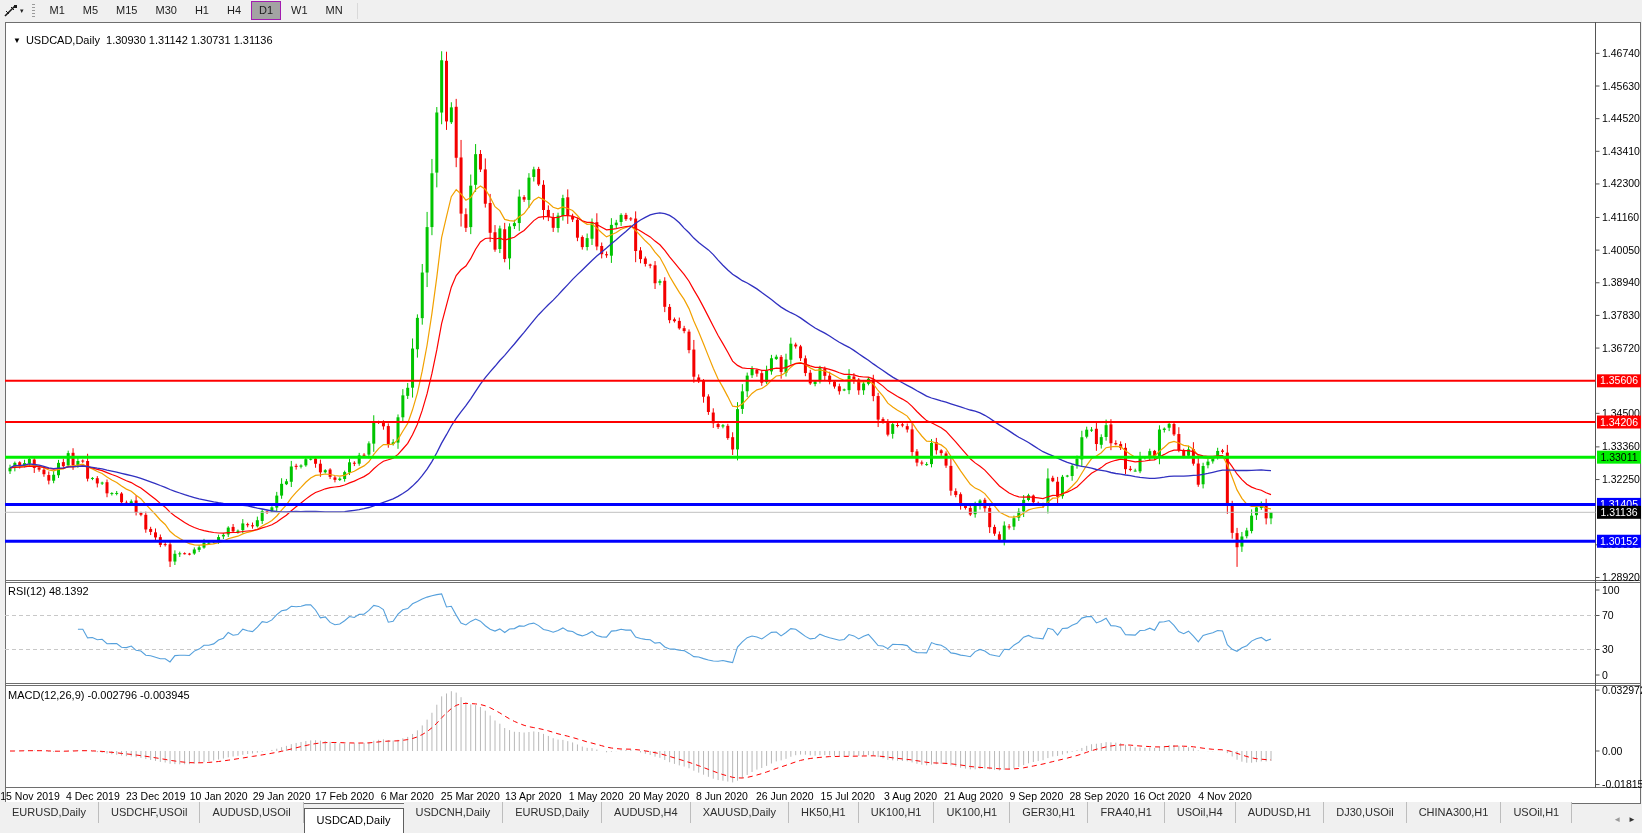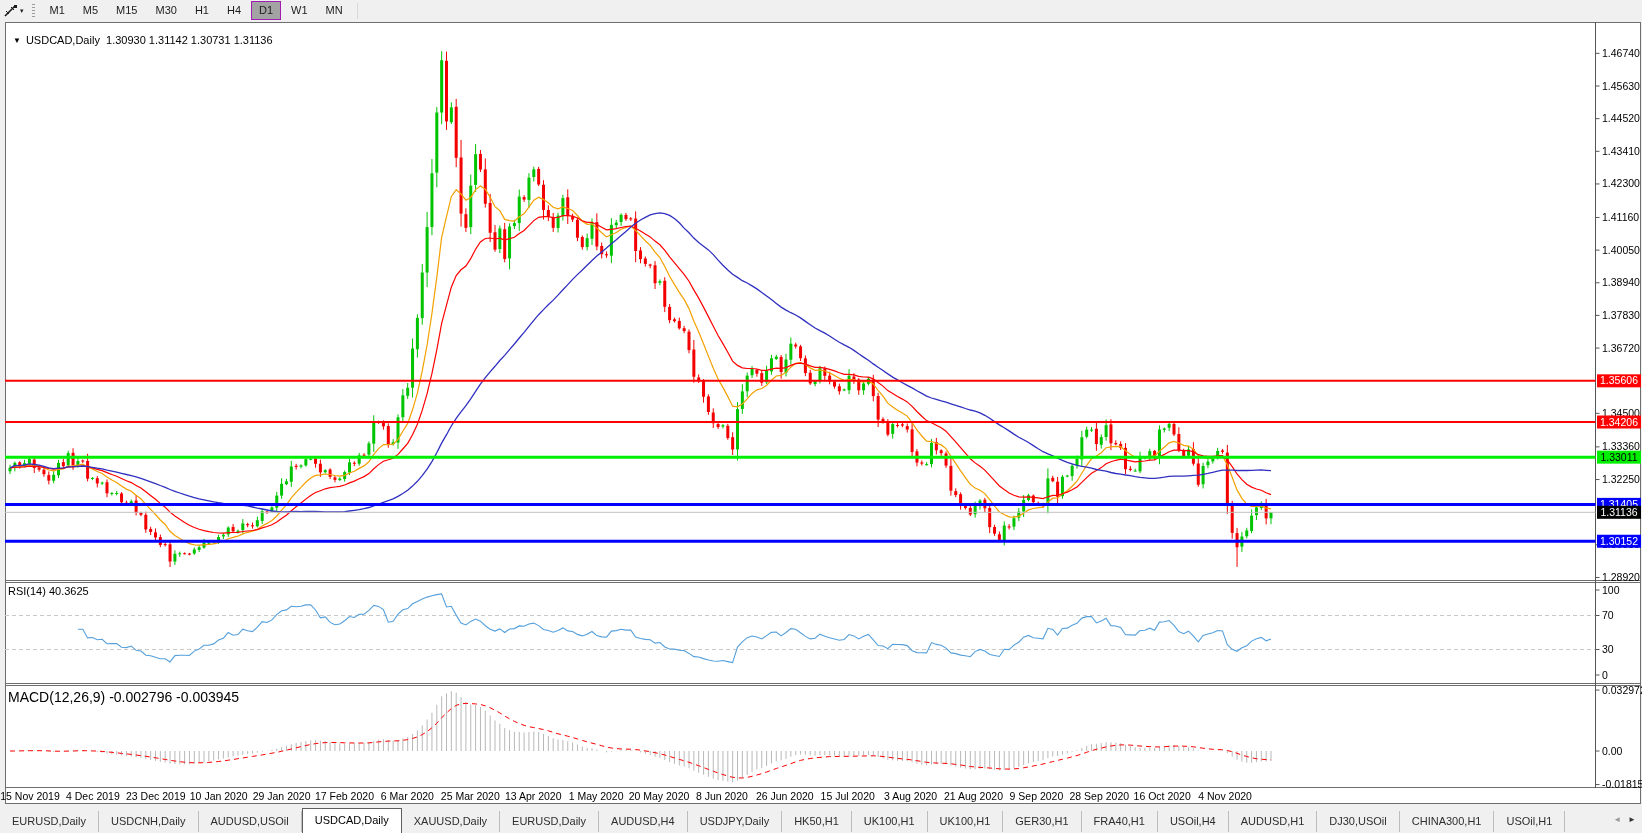--- a/index.html
+++ b/index.html
@@ -22,30 +22,30 @@
     font-size:11px;line-height:13px;color:#1c1c1c;padding:2px 7px;margin:0 1px;
     border:1px solid transparent;background:transparent;cursor:default;user-select:none;
   }
   .tf-btn.active{background:#a3a3a3;border:1px solid #a21caf}
   .tb-sep{width:1px;height:16px;background:#d9d9d9;margin:0 5px}
   
   .ov{position:absolute;color:#000;white-space:pre;z-index:3}
   .chart-title{left:13px;top:34px;font-size:11px}
   .chart-title .sym-caret{font-size:8px;vertical-align:1px;margin-right:5px}
   .rsi-label{left:8px;top:585px;font-size:11px}
-  .macd-label{left:8px;top:689px;font-size:14px}
+  .macd-label{left:8px;top:689px;font-size:11px}
   
   .tabbar{
     position:absolute;left:0;top:805px;width:1642px;height:28px;background:#f0f0f0;
     display:flex;align-items:flex-end;z-index:4;
   }
   .tab{
     height:21px;line-height:21px;font-size:11px;padding:0 12px;color:#2e2e2e;
     background:#f0f0f0;border-right:1px solid #bdbdbd;white-space:nowrap;cursor:default;
-    user-select:none;margin-bottom:1px;
+    user-select:none;margin-bottom:10px;
   }
   .tab.active{
     background:#ffffff;border:1px solid #5f5f5f;border-bottom:none;color:#000;
     height:24px;line-height:23px;margin-bottom:0;
   }
   .tab-scroll{margin-left:auto;display:flex;align-items:center;height:100%;padding:0 6px;gap:7px}
   .tab-scroll span{font-size:8px;color:#333}
   .tab-scroll span.dim{color:#9a9a9a}
   svg text{font-family:"Liberation Sans",sans-serif}
 </style>
@@ -959,33 +959,33 @@
       <text x="910.6" y="800" font-size="10.5" fill="#000" text-anchor="middle">3 Aug 2020</text>
       <text x="973.5" y="800" font-size="10.5" fill="#000" text-anchor="middle">21 Aug 2020</text>
       <text x="1036.4" y="800" font-size="10.5" fill="#000" text-anchor="middle">9 Sep 2020</text>
       <text x="1099.3" y="800" font-size="10.5" fill="#000" text-anchor="middle">28 Sep 2020</text>
       <text x="1162.2" y="800" font-size="10.5" fill="#000" text-anchor="middle">16 Oct 2020</text>
       <text x="1225.1" y="800" font-size="10.5" fill="#000" text-anchor="middle">4 Nov 2020</text>
     </svg>
 </div>
 
 <div class="ov chart-title"><span class="sym-caret">▼</span><span>USDCAD,Daily</span><span>&nbsp;&nbsp;</span><span>1.30930 1.31142 1.30731 1.31136</span></div>
-<div class="ov rsi-label">RSI(14) 40.3625</div>
+<div class="ov rsi-label">RSI(12) 48.1392</div>
 <div class="ov macd-label">MACD(12,26,9) -0.002796 -0.003945</div>
 
 <div class="tabbar">
   <div id="tabs-host" style="display:flex;align-items:flex-end;height:100%">
       <div class="tab">EURUSD,Daily</div>
-      <div class="tab">USDCNH,Daily</div>
+      <div class="tab">USDCHF,USOil</div>
       <div class="tab">AUDUSD,USOil</div>
       <div class="tab active">USDCAD,Daily</div>
-      <div class="tab">XAUUSD,Daily</div>
+      <div class="tab">USDCNH,Daily</div>
       <div class="tab">EURUSD,Daily</div>
       <div class="tab">AUDUSD,H4</div>
-      <div class="tab">USDJPY,Daily</div>
+      <div class="tab">XAUUSD,Daily</div>
       <div class="tab">HK50,H1</div>
       <div class="tab">UK100,H1</div>
       <div class="tab">UK100,H1</div>
       <div class="tab">GER30,H1</div>
       <div class="tab">FRA40,H1</div>
       <div class="tab">USOil,H4</div>
       <div class="tab">AUDUSD,H1</div>
       <div class="tab">DJ30,USOil</div>
       <div class="tab">CHINA300,H1</div>
       <div class="tab">USOil,H1</div>

